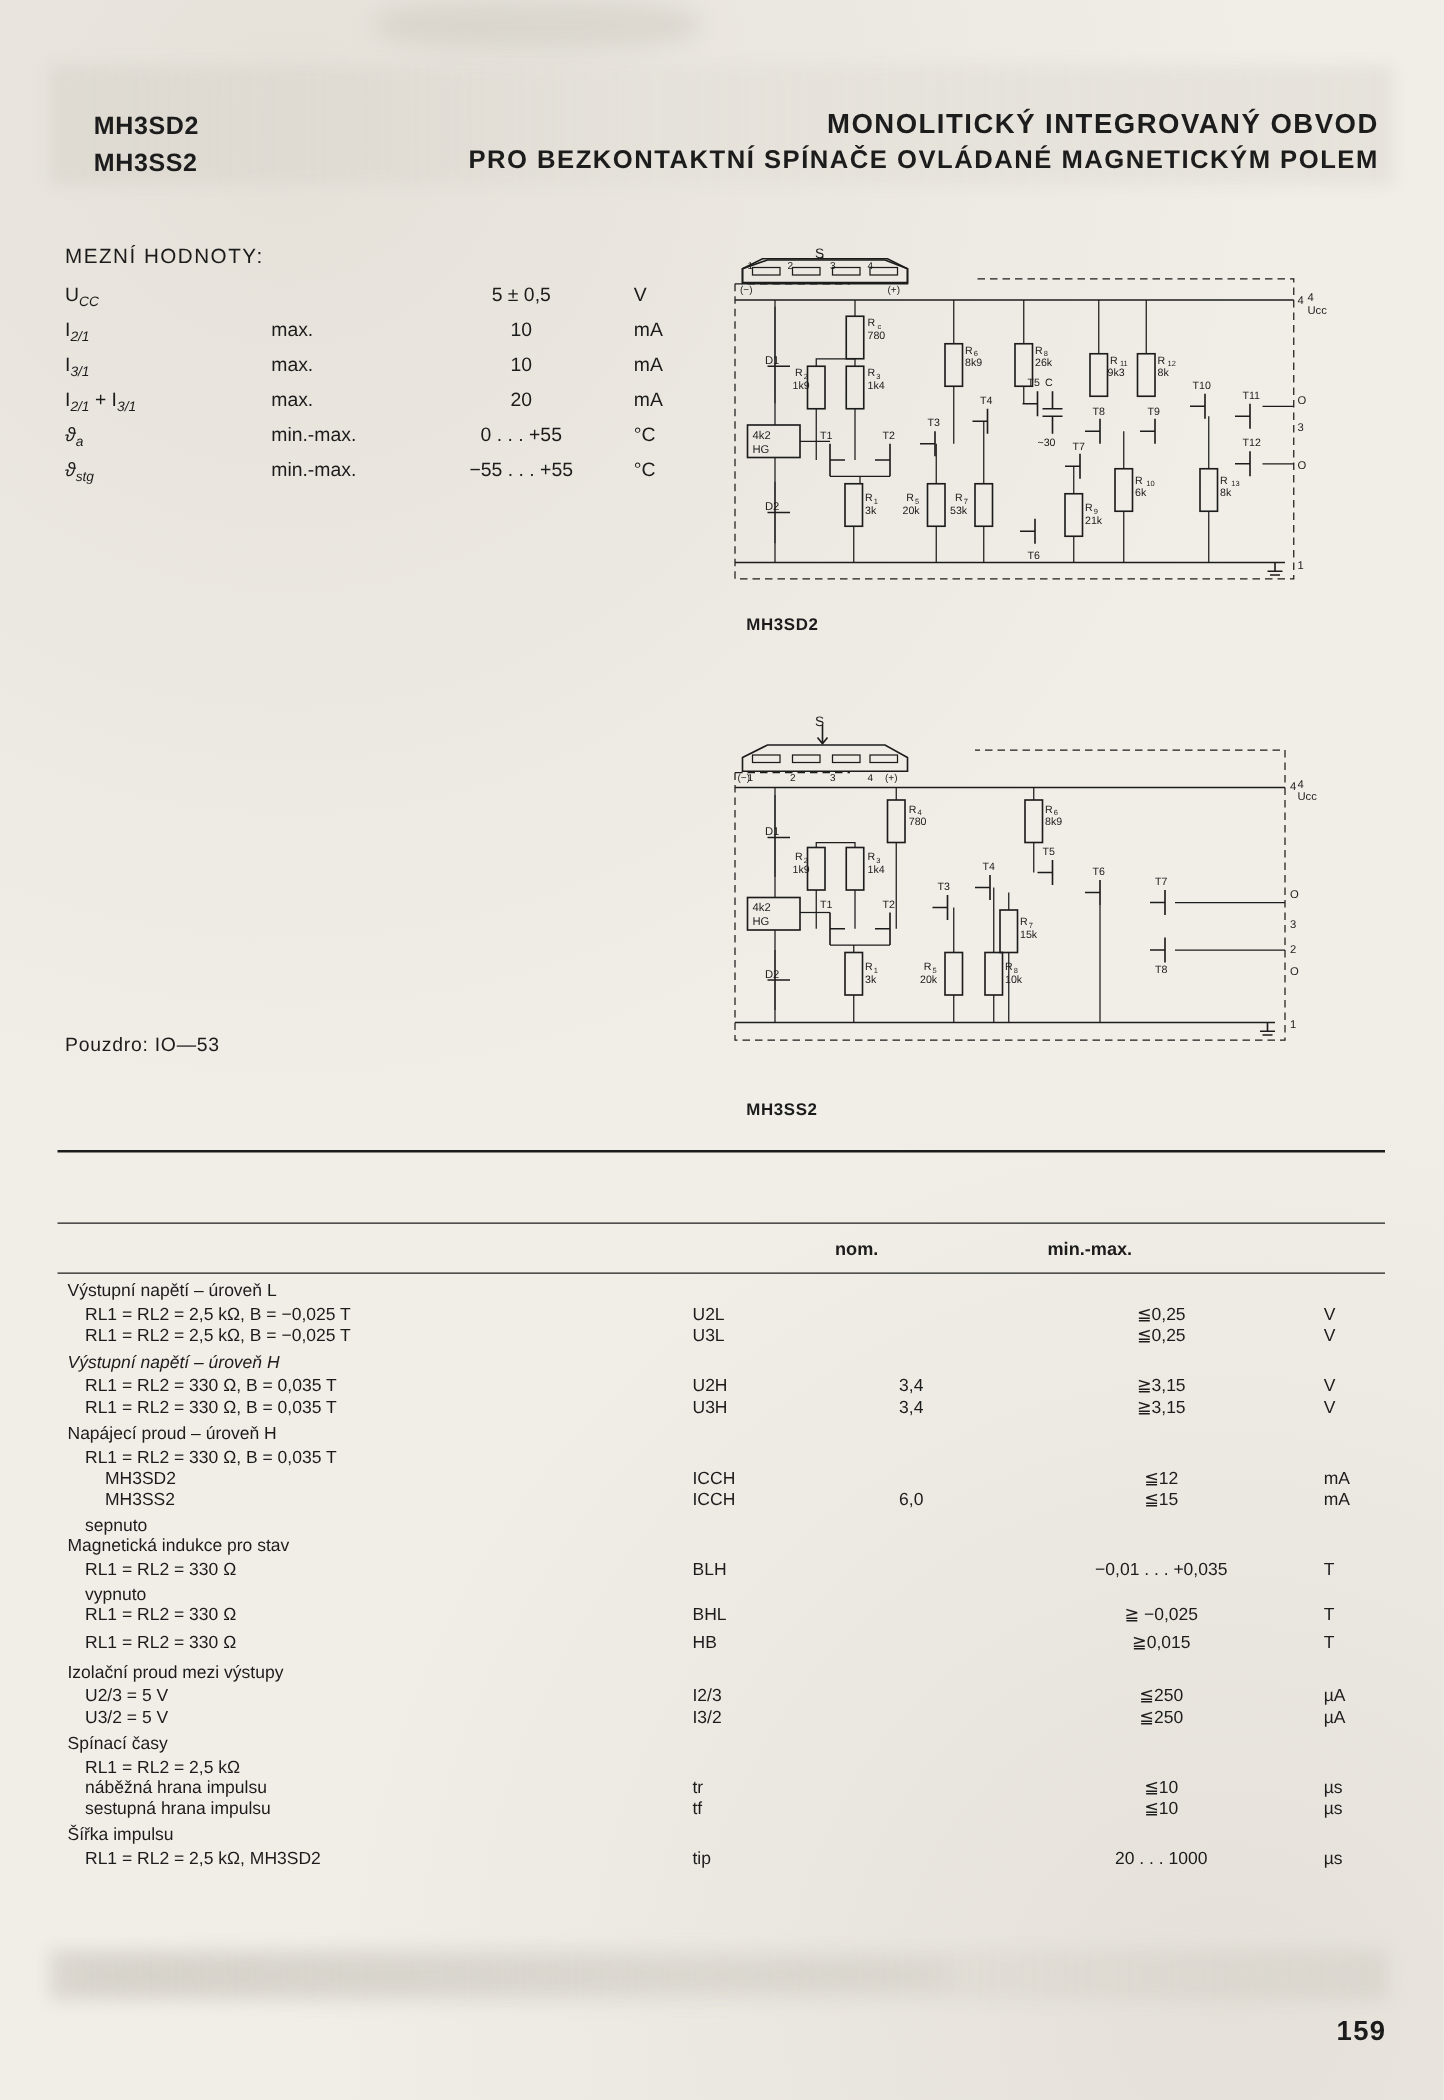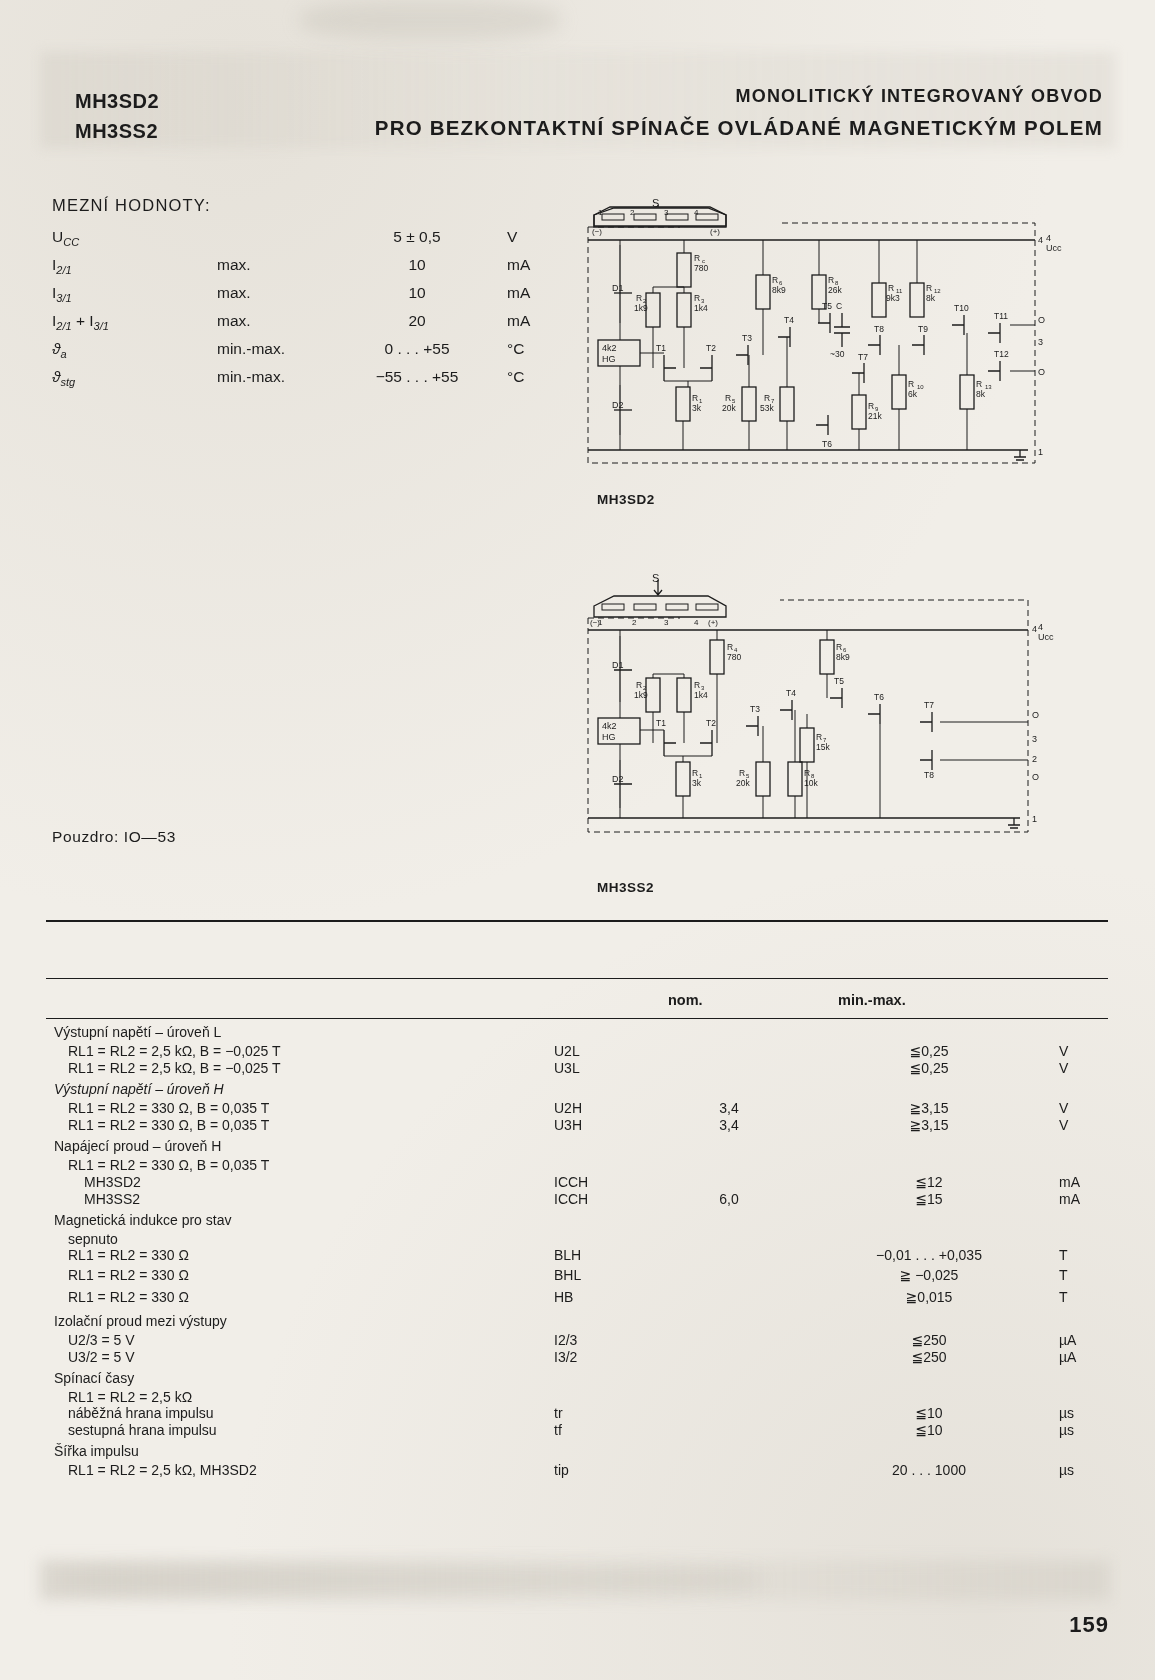--- a/index.html
+++ b/index.html
@@ -19,21 +19,21 @@
       #f1eee8;
   }
   .smudge{position:absolute;background:rgba(180,175,165,.25);filter:blur(9px);border-radius:40%;}
 
   
   .hdr{position:absolute;left:0;top:58px;width:1155px;height:90px;}
   .hdr-band{position:absolute;left:40px;top:-6px;width:1075px;height:96px;
      background:linear-gradient(90deg,rgba(205,200,190,.35),rgba(205,200,190,.12) 45%,rgba(205,200,190,.3));
      filter:blur(6px);}
   .codes{position:absolute;left:75px;top:28px;font-size:20px;font-weight:bold;letter-spacing:.5px;line-height:30px;}
-  .title1{position:absolute;right:52px;top:28px;font-size:18px;font-weight:bold;letter-spacing:1.2px;white-space:nowrap;}
+  .title1{position:absolute;right:52px;top:28px;font-size:22px;font-weight:bold;letter-spacing:1.2px;white-space:nowrap;}
   .title2{position:absolute;right:52px;top:58px;font-size:20.5px;font-weight:bold;letter-spacing:1.2px;white-space:nowrap;}
 
   
   .sec-title{position:absolute;font-size:16.5px;letter-spacing:1.2px;}
   #limits-title{left:52px;top:196px;}
   .lim{position:absolute;left:52px;top:228px;width:500px;font-size:15.5px;}
   .lim .row{position:relative;height:28px;}
   .lim .sym{position:absolute;left:0;top:0;}
   .lim .sym sub{font-size:11px;font-style:italic;}
   .lim .qual{position:absolute;left:165px;top:0;}
@@ -532,33 +532,36 @@
       <span class="c-unit">mA</span>
     </div>
     <div class="crow" style="height:21px;">
       <span class="c-desc ind2">MH3SS2</span>
       <span class="c-sym">ICCH</span>
       <span class="c-nom">6,0</span>
       <span class="c-mm">≦15</span>
       <span class="c-unit">mA</span>
     </div>
 
+    <div class="crow" style="height:16px;">
+      <span class="c-desc ind1">sepnuto</span>
+    </div>
     <div class="crow" style="height:19px;">
       <span class="c-desc">Magnetická indukce pro stav</span>
-    </div>
-    <div class="crow" style="height:16px;">
-      <span class="c-desc ind1">sepnuto</span>
     </div>
     <div class="crow" style="height:20px;">
       <span class="c-desc ind1">RL1 = RL2 = 330 Ω</span>
       <span class="c-sym">BLH</span>
       <span class="c-nom"></span>
       <span class="c-mm">−0,01 . . . +0,035</span>
       <span class="c-unit">T</span>
     </div>
+    <div class="crow" style="height:16px;">
+      <span class="c-desc ind1">vypnuto</span>
+    </div>
     <div class="crow" style="height:22px;">
       <span class="c-desc ind1">RL1 = RL2 = 330 Ω</span>
       <span class="c-sym">BHL</span>
       <span class="c-nom"></span>
       <span class="c-mm">≧ −0,025</span>
       <span class="c-unit">T</span>
     </div>
 
     <div class="crow" style="height:24px;">
       <span class="c-desc ind1">RL1 = RL2 = 330 Ω</span>

